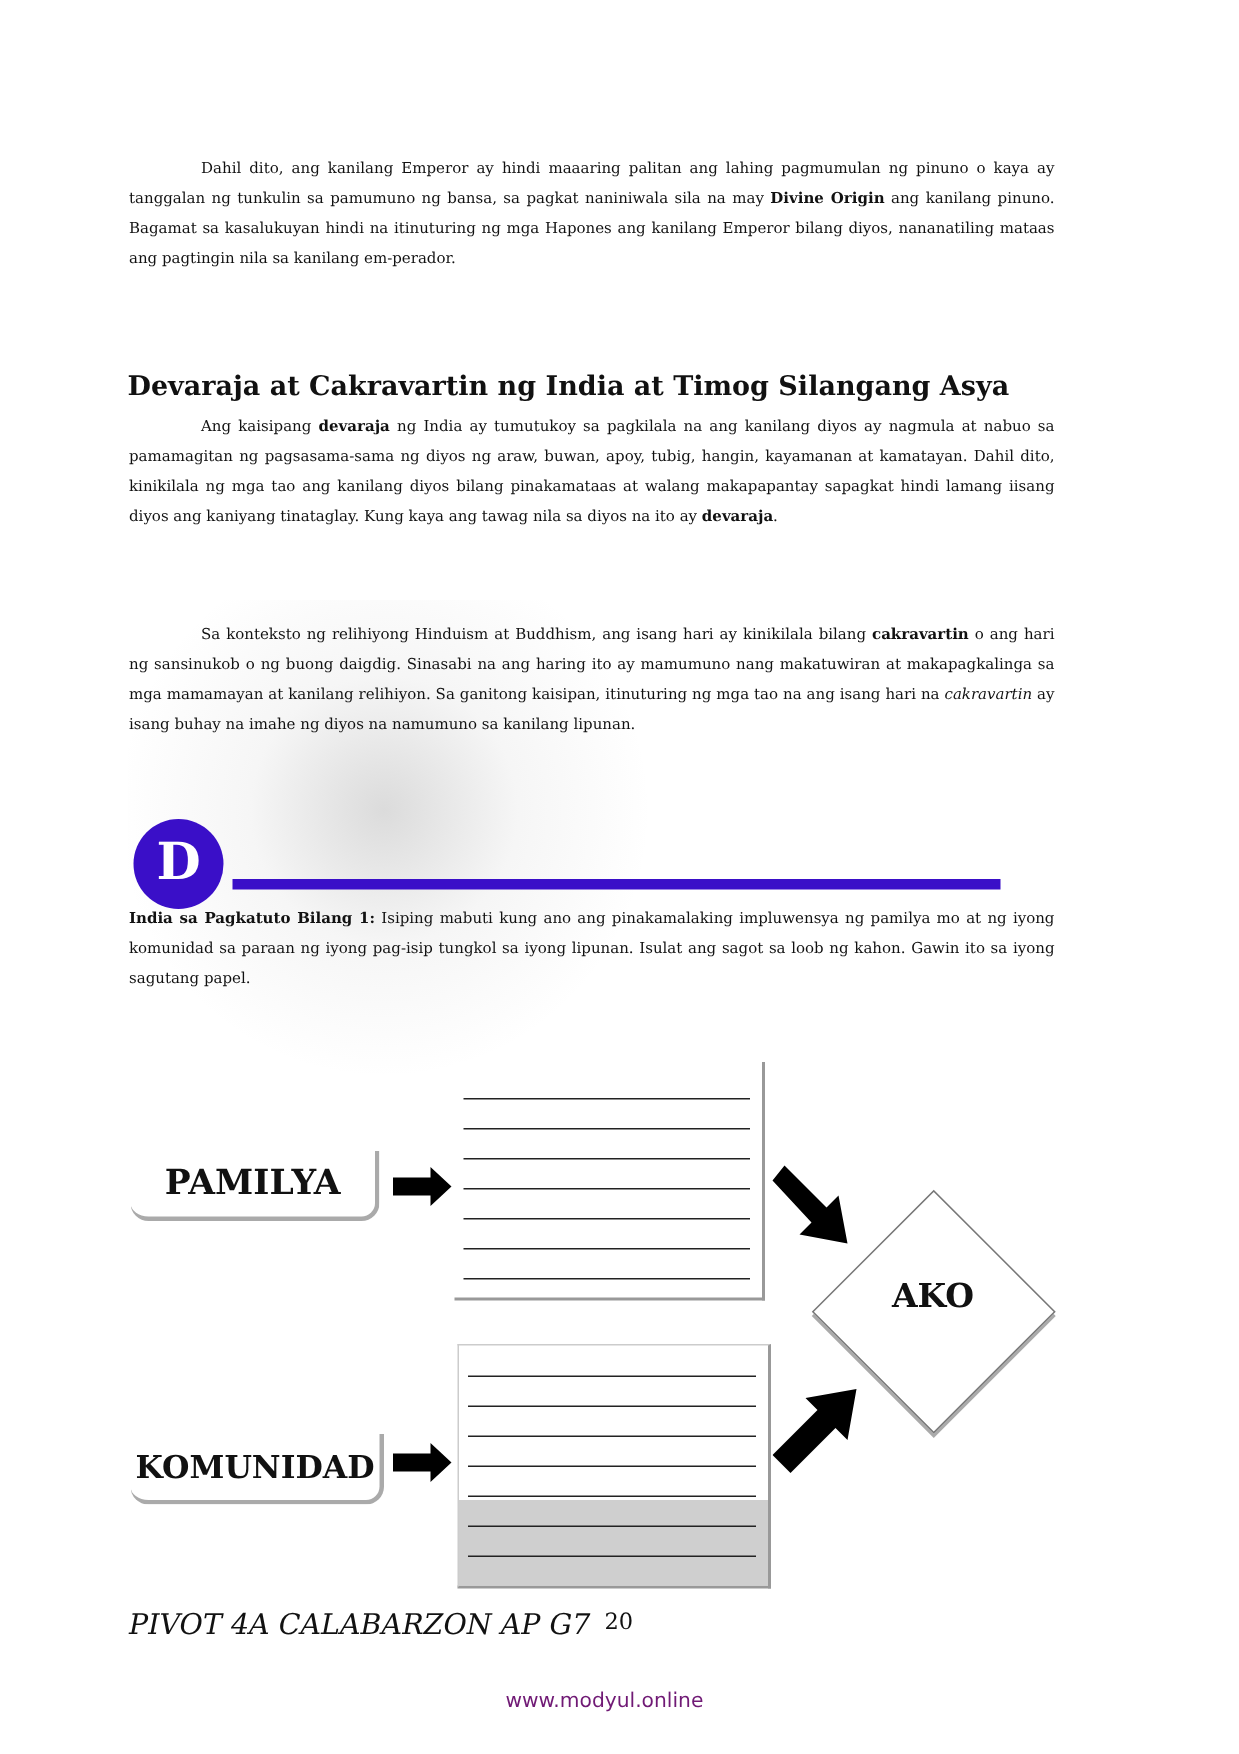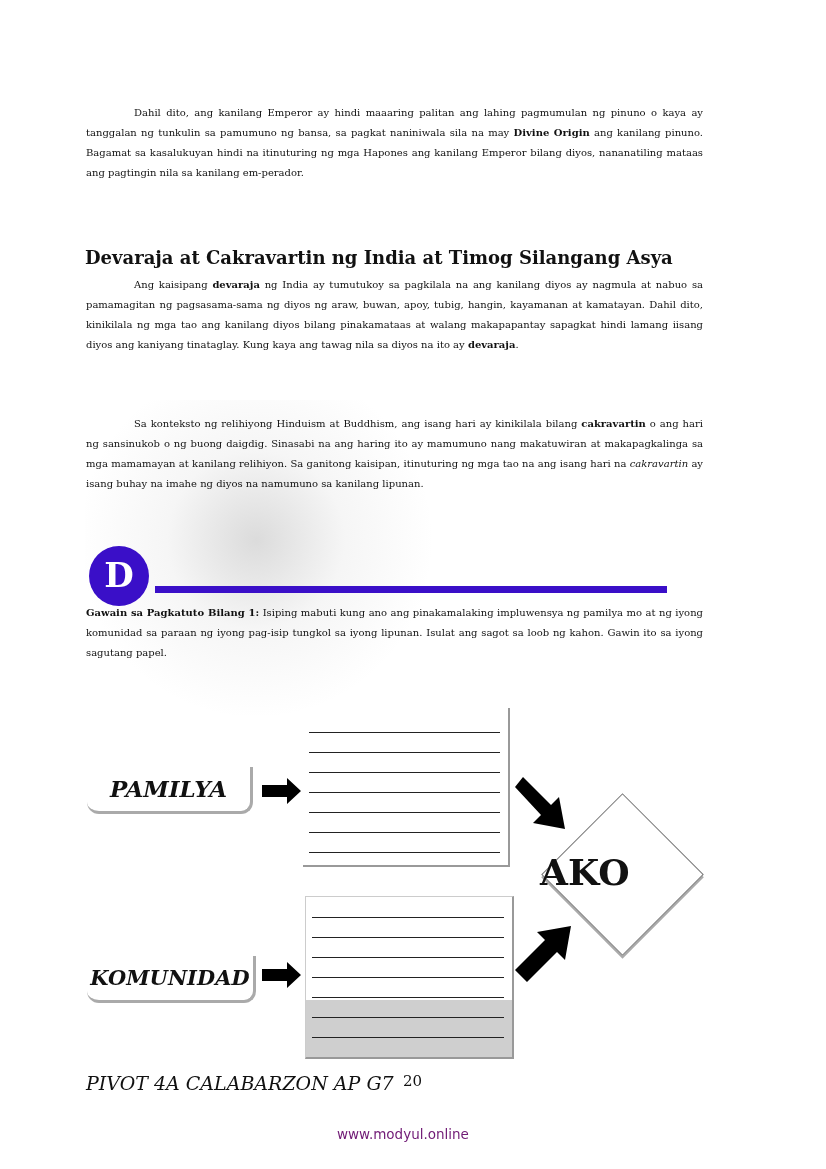--- a/index.html
+++ b/index.html
@@ -10,28 +10,28 @@
   .indent { text-indent:48px; }
   .heading { position:absolute; left:85px; top:247px; font-size:18px; font-weight:bold; margin:0; }
   b { font-weight:bold; }
   .watermark { position:absolute; left:85px; top:400px; width:380px; height:350px; opacity:0.35;
                background: radial-gradient(ellipse at 45% 40%, #999 0%, rgba(150,150,150,0.25) 30%, rgba(255,255,255,0) 60%); }
   .d-circle { position:absolute; left:89px; top:546px; width:60px; height:60px; border-radius:50%;
               background:#3a0fc8; color:#fff; font-weight:bold; font-size:34px; line-height:58px;
               text-align:center; }
   .d-line { position:absolute; left:155px; top:586px; width:512px; height:7px; background:#3a0fc8; }
   .label-box { position:absolute; background:#fff; border-right:3px solid #aaa; border-bottom:3px solid #aaa;
-               border-radius:0 0 12px 12px; font-weight:bold; font-size:23px; text-align:center;font-style:italic; }
+               border-radius:0 0 12px 12px; font-weight:bold; font-size:23px; text-align:center; }
   .arrow { position:absolute; }
   .answer-box { position:absolute; border-right:2px solid #999; border-bottom:2px solid #999; background:#fff; }
   .answer-box .line { position:absolute; left:6px; right:8px; height:1px; background:#222; }
   .shade { position:absolute; left:0; right:0; bottom:0; background:#cfcfcf; }
   .diamond { position:absolute; left:565px; top:817px; width:113px; height:113px; transform:rotate(45deg);
              border:1.5px solid #777; background:#fff; box-shadow:2px 2px 0 #aaa; }
-  .ako { position:absolute; left:540px; top:851px; width:124px; font-weight:bold; font-size:36px; }
+  .ako { position:absolute; left:560px; top:851px; width:124px; text-align:center; font-weight:bold; font-size:22px; }
   .footer-left { position:absolute; left:86px; top:1072px; font-size:19px; font-style:italic; }
   .footer-page { position:absolute; left:403px; top:1072px; font-size:15px; }
   .site { position:absolute; left:337px; top:1126px; font-family:"DejaVu Sans","Liberation Sans",sans-serif;
           font-size:13.5px; color:#701a75; }
 </style>
 </head>
 <body>
 
 <div class="watermark"></div>
 
@@ -39,21 +39,21 @@
 
 <h3 class="heading">Devaraja at Cakravartin ng India at Timog Silangang Asya</h3>
 
 <p class="para indent" style="top:274px;"><span>Ang kaisipang </span><b>devaraja</b><span> ng India ay tumutukoy sa pagkilala na ang kanilang diyos ay nagmula at nabuo sa pamamagitan ng pagsasama-sama ng diyos ng araw, buwan, apoy, tubig, hangin, kayamanan at kamatayan. Dahil dito, kinikilala ng mga tao ang kanilang diyos bilang pinakamataas at walang makapapantay sapagkat hindi lamang iisang diyos ang kaniyang tinataglay. Kung kaya ang tawag nila sa diyos na ito ay </span><b>devaraja</b><span>.</span></p>
 
 <p class="para indent" style="top:413px;"><span>Sa konteksto ng relihiyong Hinduism at Buddhism, ang isang hari ay kinikilala bilang </span><b>cakravartin</b><span> o ang hari ng sansinukob o ng buong daigdig. Sinasabi na ang haring ito ay mamumuno nang makatuwiran at makapagkalinga sa mga mamamayan at kanilang relihiyon. Sa ganitong kaisipan, itinuturing ng mga tao na ang isang hari na </span><i>cakravartin</i><span> ay isang buhay na imahe ng diyos na namumuno sa kanilang lipunan.</span></p>
 
 <div class="d-circle">D</div>
 <div class="d-line"></div>
 
-<p class="para" style="top:602px;"><b>Gawain sa Pagkatuto Bilang 1:</b><span> Isiping mabuti kung ano ang pinakamalaking impluwensya ng pamilya mo at ng iyong komunidad sa paraan ng iyong pag-isip tungkol sa iyong lipunan. Isulat ang sagot sa loob ng kahon. Gawin ito sa iyong sagutang papel.</span></p>
+<p class="para" style="top:602px;"><b>India sa Pagkatuto Bilang 1:</b><span> Isiping mabuti kung ano ang pinakamalaking impluwensya ng pamilya mo at ng iyong komunidad sa paraan ng iyong pag-isip tungkol sa iyong lipunan. Isulat ang sagot sa loob ng kahon. Gawin ito sa iyong sagutang papel.</span></p>
 
 <div class="label-box" style="left:87px; top:767px; width:163px; height:44px; line-height:44px;">PAMILYA</div>
 <svg class="arrow" style="left:262px; top:778px;" width="40" height="26">
   <polygon points="0,7 25,7 25,0 39,13 25,26 25,19 0,19" fill="#000"></polygon>
 </svg>
 <div class="answer-box" style="left:303px; top:708px; width:205px; height:157px;">
   <div class="line" style="top:24px"></div>
     <div class="line" style="top:44px"></div>
     <div class="line" style="top:64px"></div>
   <div class="line" style="top:84px"></div>

